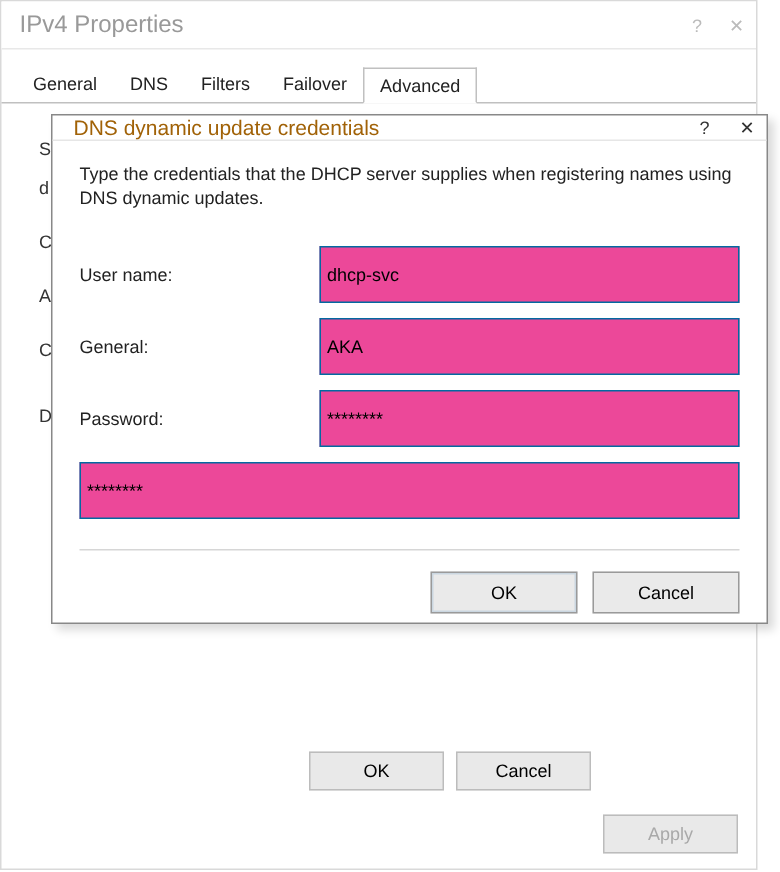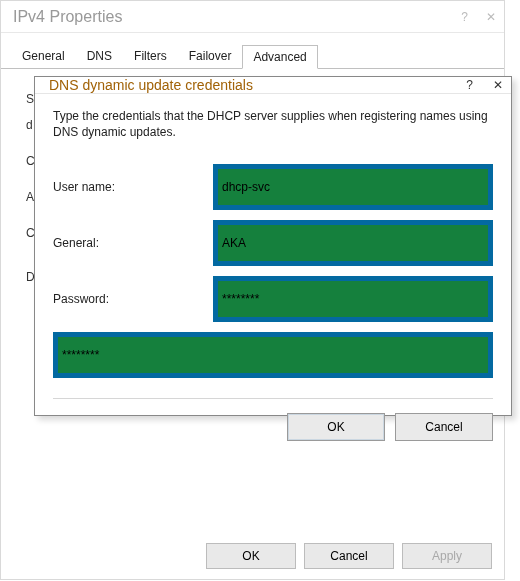--- a/index.html
+++ b/index.html
@@ -38,21 +38,21 @@
   .shadow-letter { color: #333; margin-left: 4px; }
 
   .parent-buttons {
     position: absolute; bottom: 10px; right: 12px; display: flex; gap: 8px;
   }
   .btn {
     width: 90px; height: 26px; background: #e9e9e9; border: 1px solid #bcbcbc;
     display: flex; align-items: center; justify-content: center; cursor: pointer;
     color: #000;
   }
-  .btn.disabled { color: #a9a9a9; cursor: default; }
+  .btn.disabled { color: #a9a9a9; cursor: default; margin-top: 42px; }
 
   
   .dialog {
     position: absolute; top: 76px; left: 34px; width: 478px; height: 340px;
     background: #fff; border: 1px solid #888;
     box-shadow: 4px 4px 6px rgba(0,0,0,0.15);
     display: flex; flex-direction: column;
   }
   .dlg-titlebar {
     height: 34px; display: flex; align-items: center; justify-content: space-between;
@@ -61,22 +61,22 @@
   .dlg-titlebar .title { font-size: 14px; color: #a16207; }
   .dlg-titlebar .controls { display: flex; gap: 20px; align-items: center; font-size: 16px; color: #333; }
   .dlg-titlebar .controls span { cursor: pointer; }
 
   .dlg-body { padding: 14px 18px 0 18px; flex: 1; color: #222; }
   .desc { margin-bottom: 24px; line-height: 1.35; }
 
   .row { display: flex; align-items: center; margin-bottom: 10px; }
   .row label { width: 160px; }
   .row input {
-    flex: 1; height: 22px; border: 5px solid #0369a1; padding: 18px 4px;
-    background: #15803d; outline: none;
+    flex: 1; height: 22px; border: 1px solid #0369a1; padding: 18px 4px;
+    background: #ec4899; outline: none;
   }
 
   .separator { border: none; border-top: 1px solid #d6d6d6; margin: 20px 0 14px 0; }
 
   .dlg-buttons { display: flex; gap: 10px; justify-content: flex-end; padding: 0 18px 16px 0; }
   .dlg-btn {
     width: 98px; height: 28px; background: #eaeaea; border: 1px solid #9a9a9a;
     display: flex; align-items: center; justify-content: center; cursor: pointer;
   }
   .dlg-btn.default { box-shadow: inset 0 0 0 1px #0a64ad22; }

